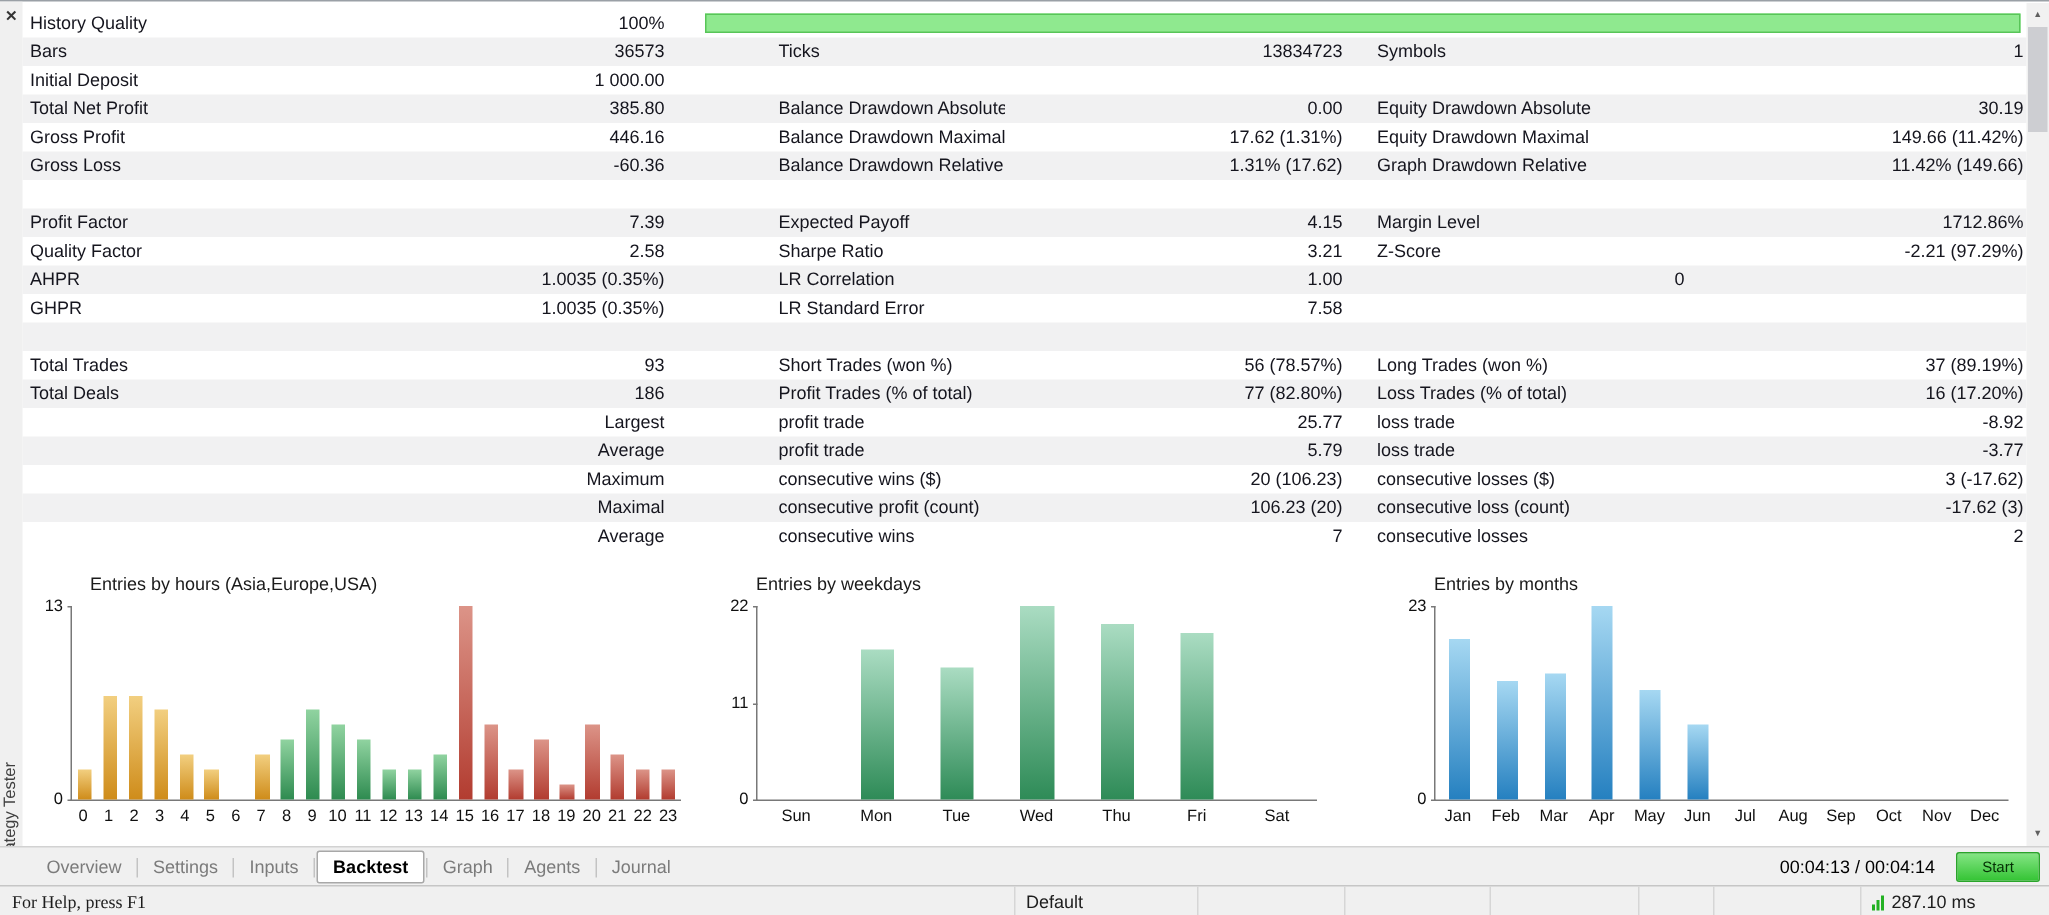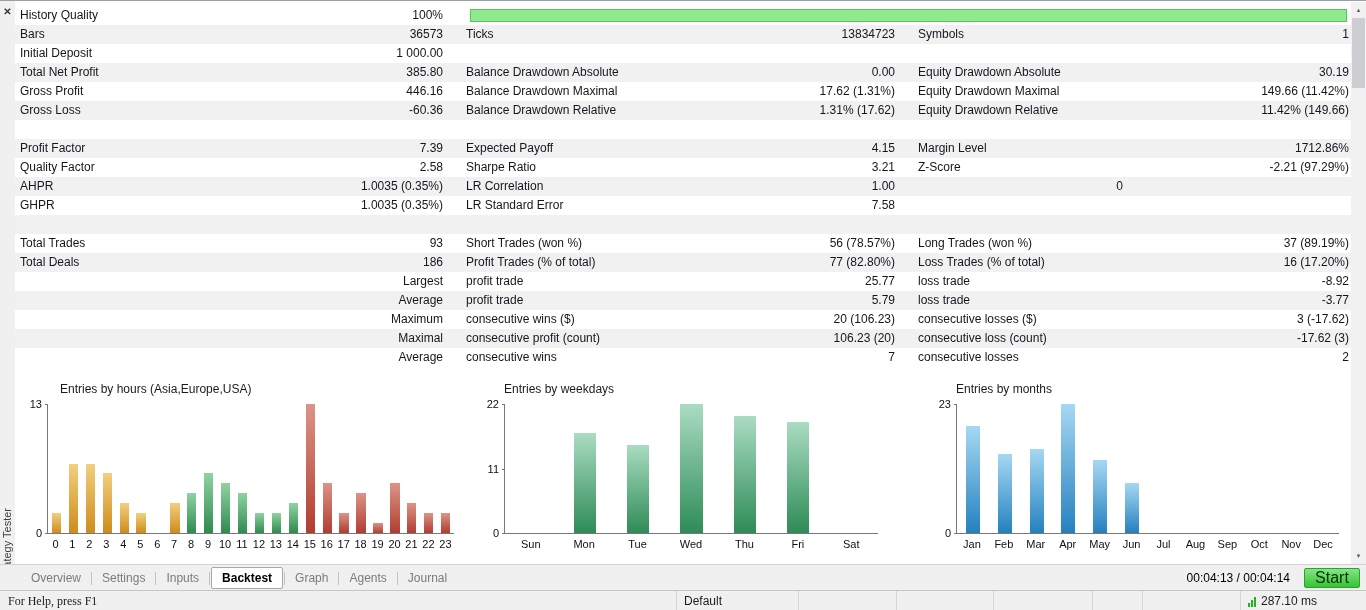--- a/index.html
+++ b/index.html
@@ -16,21 +16,21 @@
 
   
   .content { position:absolute; left:15px; top:1px; width:1336px; height:562px; background:#fff; }
 
   
   .stats { position:absolute; top:4px; left:0; width:100%; }
   .srow { display:grid; grid-template-columns:228px 195px 227px 225px 230px 1fr; height:19px; line-height:19px; padding-left:5px; position:relative; }
   .srow:nth-child(even) { background:#f1f1f2; }
   .cell { white-space:nowrap; overflow:hidden; }
   .c1,.c3,.c5 { text-align:right; }
-  .c2 { padding-left:23px; }
+  .c2 { padding-left:36px;margin-left:40px; }
   .c4 { padding-left:23px; }
   .c5 { padding-right:2px; }
   .progress-track { position:absolute; left:455px; right:4px; top:3px; height:13px; border:1px solid #58c558; }
 
   
   .charts { position:absolute; left:0; top:367px; height:195px; width:100%; display:flex; }
   .chart { position:relative; height:100%; }
   .chart-1 { width:453px; } .chart-2 { width:452px; } .chart-3 { width:431px; }
   .chart-title { position:absolute; top:13px; font-size:12px; color:#1b1b1b; white-space:nowrap; }
   .chart-1 .chart-title { left:45px; } .chart-2 .chart-title { left:36px; } .chart-3 .chart-title { left:36px; }
@@ -54,21 +54,21 @@
   .sarrow.up { top:1px; } .sarrow.down { bottom:1px; }
   .sthumb { position:absolute; top:16px; left:1px; width:13px; height:70px; background:#cdced2; cursor:pointer; }
 
   
   .tabbar { position:absolute; left:0; right:0; top:563px; height:26px; background:#f0f0f0; border-top:1px solid #d2d2d2; z-index:7; }
   .tabs { position:absolute; left:22px; top:0; height:26px; display:flex; align-items:center; }
   .tab { padding:0 9px; color:#7b7b7b; height:26px; line-height:26px; cursor:pointer; white-space:nowrap; }
   .tab.active { background:#ffffff; border:1px solid #a8a8a8; border-radius:2px; height:22px; line-height:20px; font-weight:bold; color:#000; padding:0 10px; }
   .tab-sep { width:1px; height:13px; background:#c3c3c3; margin:0 1px; }
   .timer { position:absolute; right:76px; top:0; height:30px; line-height:26px; color:#000; }
-  .start-btn { position:absolute; right:6px; top:3px; width:56px; height:20px; border:1px solid #2aa52a; border-radius:2px; font-family:"Liberation Sans", sans-serif; font-size:16px; color:#053005; cursor:pointer; }
+  .start-btn { position:absolute; right:6px; top:3px; width:56px; height:20px; border:1px solid #2aa52a; border-radius:2px; font-family:"Liberation Sans", sans-serif; font-size:10px; color:#053005; cursor:pointer; }
 
   
   .statusbar { position:absolute; left:0; right:0; top:589px; height:21px; background:#f0f0f0; border-top:1px solid #c6c6c6; z-index:7; }
   .sb-help { position:absolute; left:8px; top:0; line-height:20px; color:#1c1c1c;font-family:Liberation Serif, serif; }
   .sb-cells { position:absolute; left:676px; right:0; top:0; height:20px; display:flex; }
   .sb-cell { border-left:1px solid #d6d6d6; height:20px; line-height:20px; padding-left:7px; color:#1c1c1c; white-space:nowrap; display:flex; align-items:center; }
   .sb-cell:nth-child(1){ width:122px; } .sb-cell:nth-child(2){ width:98px; }
   .sb-cell:nth-child(3){ width:97px; } .sb-cell:nth-child(4){ width:99px; }
   .sb-cell:nth-child(5){ width:50px; } .sb-cell:nth-child(6){ width:98px; }
   .sb-cell:nth-child(7){ flex:1; }
@@ -125,21 +125,21 @@
           <div class="cell c2">Balance Drawdown Maximal</div>
           <div class="cell c3">17.62 (1.31%)</div>
           <div class="cell c4">Equity Drawdown Maximal</div>
           <div class="cell c5">149.66 (11.42%)</div>
         </div>
         <div class="srow">
           <div class="cell c0">Gross Loss</div>
           <div class="cell c1">-60.36</div>
           <div class="cell c2">Balance Drawdown Relative</div>
           <div class="cell c3">1.31% (17.62)</div>
-          <div class="cell c4">Equity Drawdown Relative</div>
+          <div class="cell c4">Graph Drawdown Relative</div>
           <div class="cell c5">11.42% (149.66)</div>
         </div>
         <div class="srow">
           <div class="cell c0"></div>
           <div class="cell c1"></div>
           <div class="cell c2"></div>
           <div class="cell c3"></div>
           <div class="cell c4"></div>
           <div class="cell c5"></div>
         </div>

